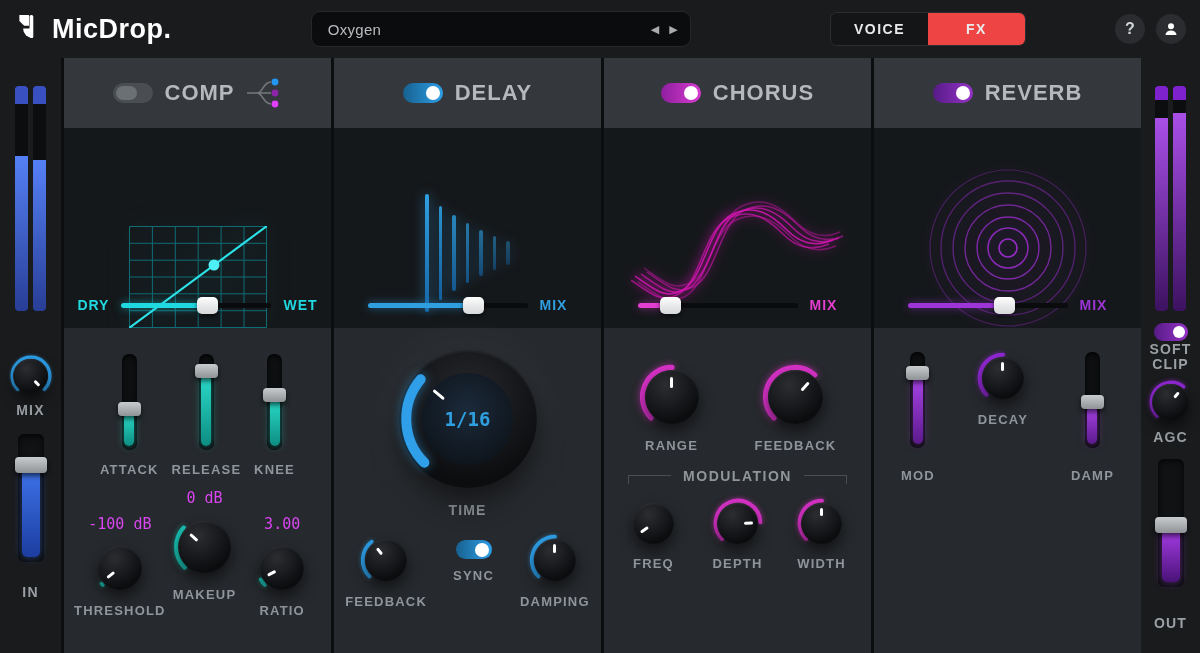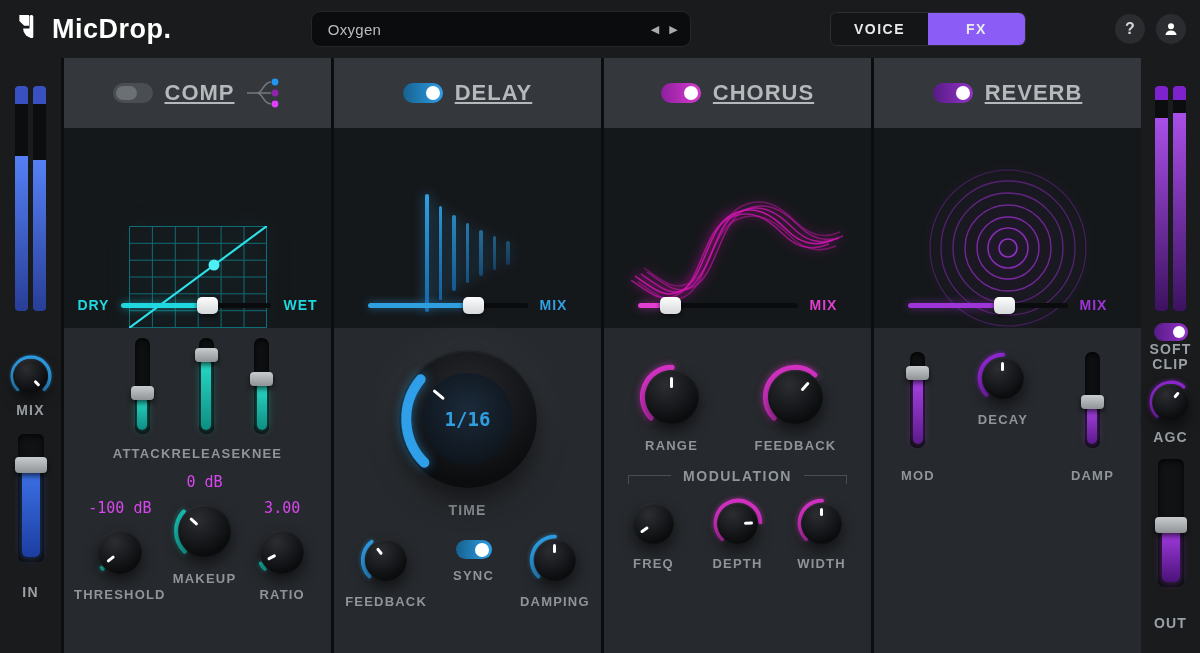--- a/index.html
+++ b/index.html
@@ -12,31 +12,31 @@
   .logo { display:flex; align-items:center; gap:10px; }
   .logo-text { color:#fff; font-size:27px; font-weight:700; letter-spacing:0.5px; }
   .preset { margin-left:auto; margin-right:auto; width:380px; height:36px; background:#0b0c0d;
     border:1px solid #26272a; border-radius:9px; display:flex; align-items:center; padding:0 12px 0 16px; }
   .preset-name { color:#b9bdc0; font-size:15px; letter-spacing:0.3px; flex:1; }
   .preset-arrows { display:flex; gap:10px; color:#a8acaf; font-size:11px; }
   .preset-arrows span { cursor:default; }
   .seg { display:flex; height:34px; border-radius:7px; overflow:hidden; border:1px solid #2c2e31; margin-right:78px; }
   .seg-btn { width:97px; display:flex; align-items:center; justify-content:center; color:#e8eaeb;
     font-size:14px; font-weight:700; letter-spacing:1.5px; background:#141517; }
-  .seg-btn.active { background:#8b5cf6;text-align:center; }
+  .seg-btn.active { background:#ef4444;text-align:center; }
   .round-btn { width:30px; height:30px; border-radius:50%; background:#2a2c2f; display:flex;
     align-items:center; justify-content:center; color:#d3d6d8; font-size:16px; font-weight:700; margin-left:11px; }
 
   
   .main { flex:1; display:flex; }
   .rail { width:61px; display:flex; flex-direction:column; align-items:center; }
   .section { flex:1; display:flex; flex-direction:column; border-left:3px solid #0c0d0e; }
   .section:first-of-type { border-left:none; }
   .sec-head { height:70px; background:#34373b; display:flex; align-items:center; justify-content:center; gap:12px; }
-  .sec-title { color:#b5b9bc; font-size:22px; font-weight:700; letter-spacing:1px;text-decoration:underline; }
+  .sec-title { color:#b5b9bc; font-size:22px; font-weight:700; letter-spacing:1px; }
   .sec-viz { height:200px; background:#15181b; position:relative; display:flex; flex-direction:column;
     align-items:center; justify-content:flex-end; }
   .sec-ctrl { flex:1; background:#26292d; position:relative; }
 
   
   .toggle { width:40px; height:20px; border-radius:10px; position:relative; background:#4a4d51; }
   .toggle .tdot { position:absolute; top:3px; left:3px; width:21px; height:14px; border-radius:7px; background:#6b7074; }
   .toggle.on .tdot { width:14px; height:14px; border-radius:50%; background:#fff; left:auto; right:3px; }
   .toggle.blue.on   { background:linear-gradient(90deg,#17618f,#2e9fe8); }
   .toggle.magenta.on{ background:linear-gradient(90deg,#8e1f9e,#d83cd0); }
@@ -120,21 +120,21 @@
   .meter-pur.m2 .mfill { top:12%; }
 
   
   .comp-graph { margin-top:26px; filter:drop-shadow(0 0 14px rgba(0,220,235,.18)); }
   .delay-bars { margin-top:24px; height:150px; display:flex; align-items:center; gap:10px;
     filter:drop-shadow(0 0 6px rgba(47,159,224,.55)); }
   .dbar { width:3.5px; border-radius:2px; background:linear-gradient(180deg,#2f9fe0,#1565a8); }
   .chorus-waves { margin-top:22px; filter:drop-shadow(0 0 6px rgba(216,22,182,.6)); }
   .reverb-circles { margin-top:12px; filter:drop-shadow(0 0 5px rgba(157,47,208,.55)); }
 
-  .comp-sliders { display:flex; justify-content:center; padding:10px 36px 0; }
+  .comp-sliders { display:flex; justify-content:space-between; padding:26px 36px 0; }
   .vgroup { display:flex; flex-direction:column; align-items:center; gap:12px; }
   .comp-knobs { display:grid; grid-template-columns:1fr 1fr 1fr; padding:38px 10px 0; align-items:start; }
   .comp-knobs .kgroup.mid { margin-top:-26px; }
 
   .delay-ctrl { display:flex; flex-direction:column; align-items:center; }
   .timeblock { margin-top:22px; display:flex; flex-direction:column; align-items:center; gap:14px; }
   .delay-row { width:100%; display:flex; justify-content:center; align-items:flex-end; gap:26px; margin-top:16px; }
   .syncgroup { display:flex; flex-direction:column; align-items:center; gap:9px; margin-bottom:26px; }
   .sync-toggle { width:36px; height:19px; }
   .sync-toggle .tdot { width:13px; height:13px; }

